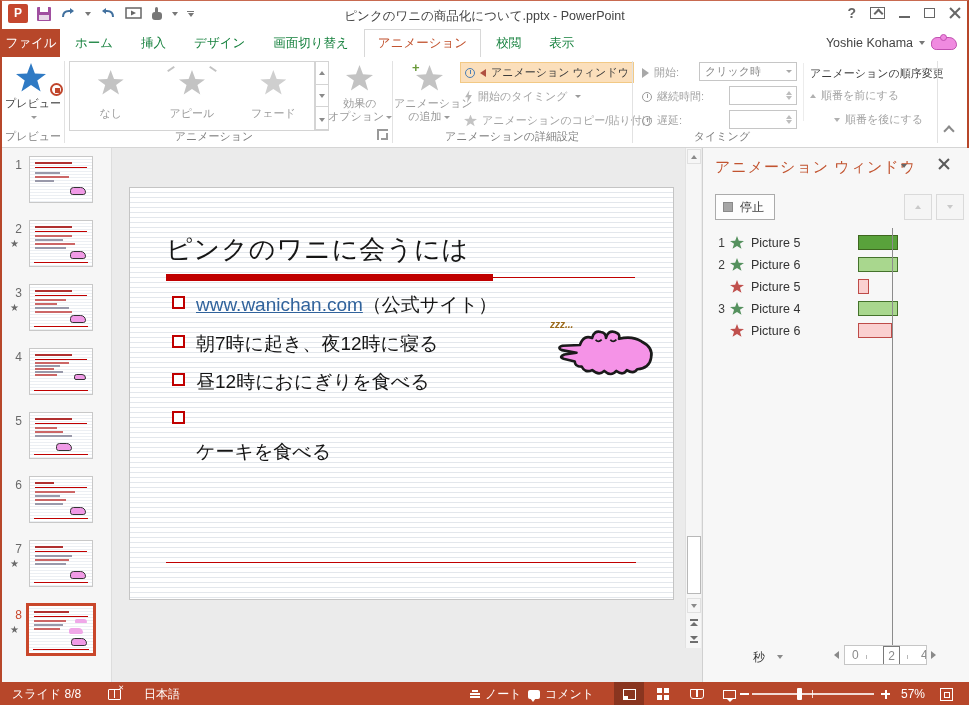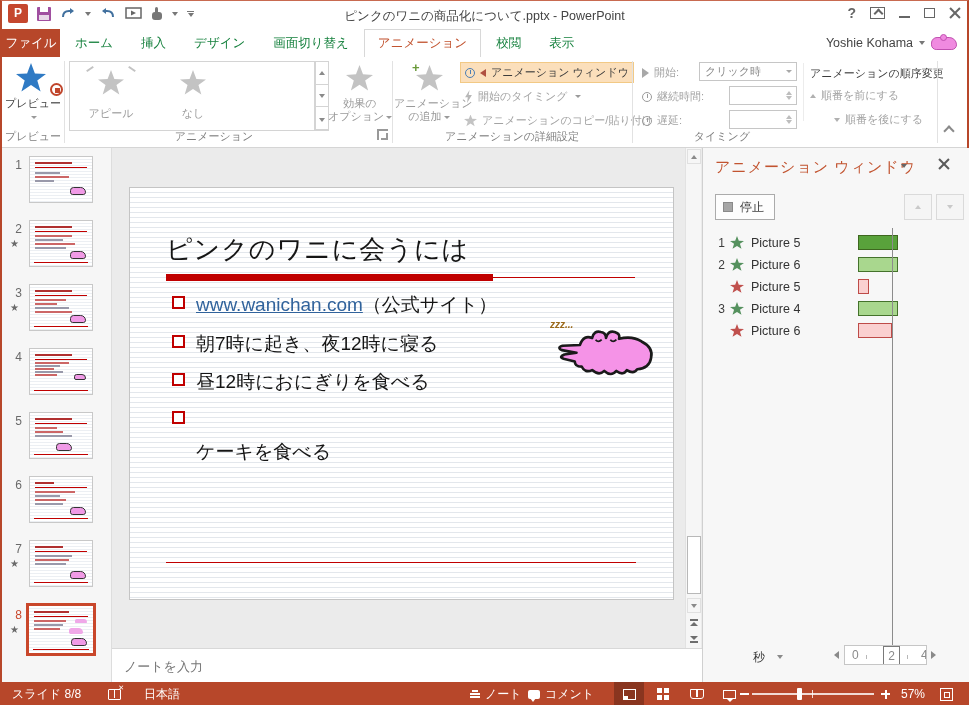--- a/index.html
+++ b/index.html
@@ -255,27 +255,31 @@
 
     <div class="abs" style="left:14px;top:6px">
       <div class="star star-blue"></div>
       <div class="prev-ring"></div>
     </div>
     <div class="bigbtn-label" style="left:0;top:40px;width:62px;color:#3C3C3C"><span>プレビュー</span><br><span class="dd-sm"></span></div>
     <div class="glabel" style="left:0;width:62px">プレビュー</div>
     <div class="gsep" style="left:62px"></div>
 
     <div class="gallery">
+      <div class="gal-item">
+        <div class="star"></div>
+        <div class="lbl">なし</div>
+      </div>
       <div class="gal-item burst">
         <div class="star"></div>
         <div class="lbl">アピール</div>
       </div>
-      <div class="gal-item">
+      <div class="gal-item fade">
         <div class="star"></div>
-        <div class="lbl">なし</div>
+        <div class="lbl">フェード</div>
       </div>
     </div>
     <div class="gal-scroll">
       <div>
           <span class="tri-up"></span>
         </div>
       <div>
           <span class="tri-dn"></span>
         </div>
       <div>
@@ -502,23 +506,20 @@
         <div class="pgbtn up" style="top:468px">
             <b></b>
             <i></i>
           </div>
         <div class="pgbtn dn" style="top:485px">
             <i></i>
             <b></b>
           </div>
       </div>
 
-      <div class="notesbar">
-        <span>ノートを入力</span>
-      </div>
     </div>
 
     <div class="pane">
       <div class="pane-title">アニメーション ウィンドウ</div>
       <span class="dd pane-dd"></span>
       <span class="pane-x"></span>
       <div class="stopbtn">
         <span class="stop-ic"></span>
         <span>停止</span>
       </div>

